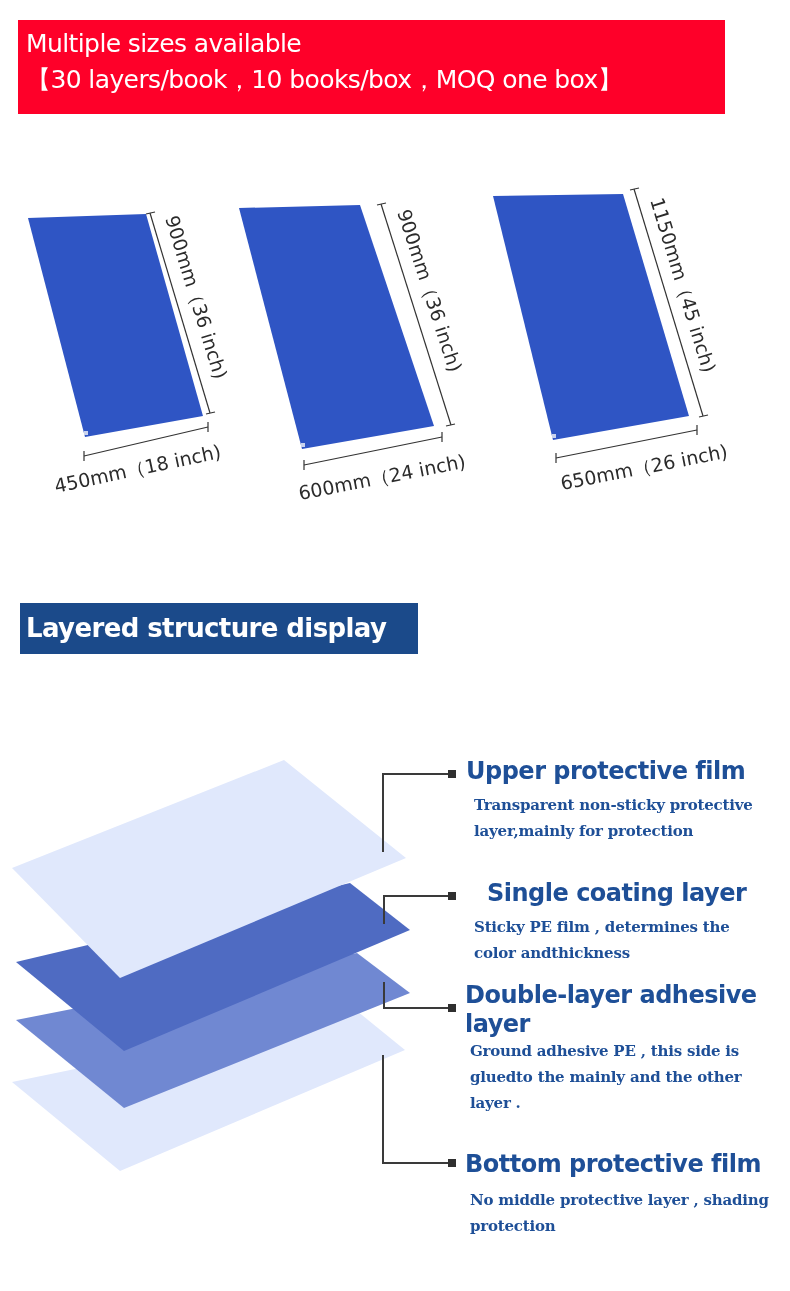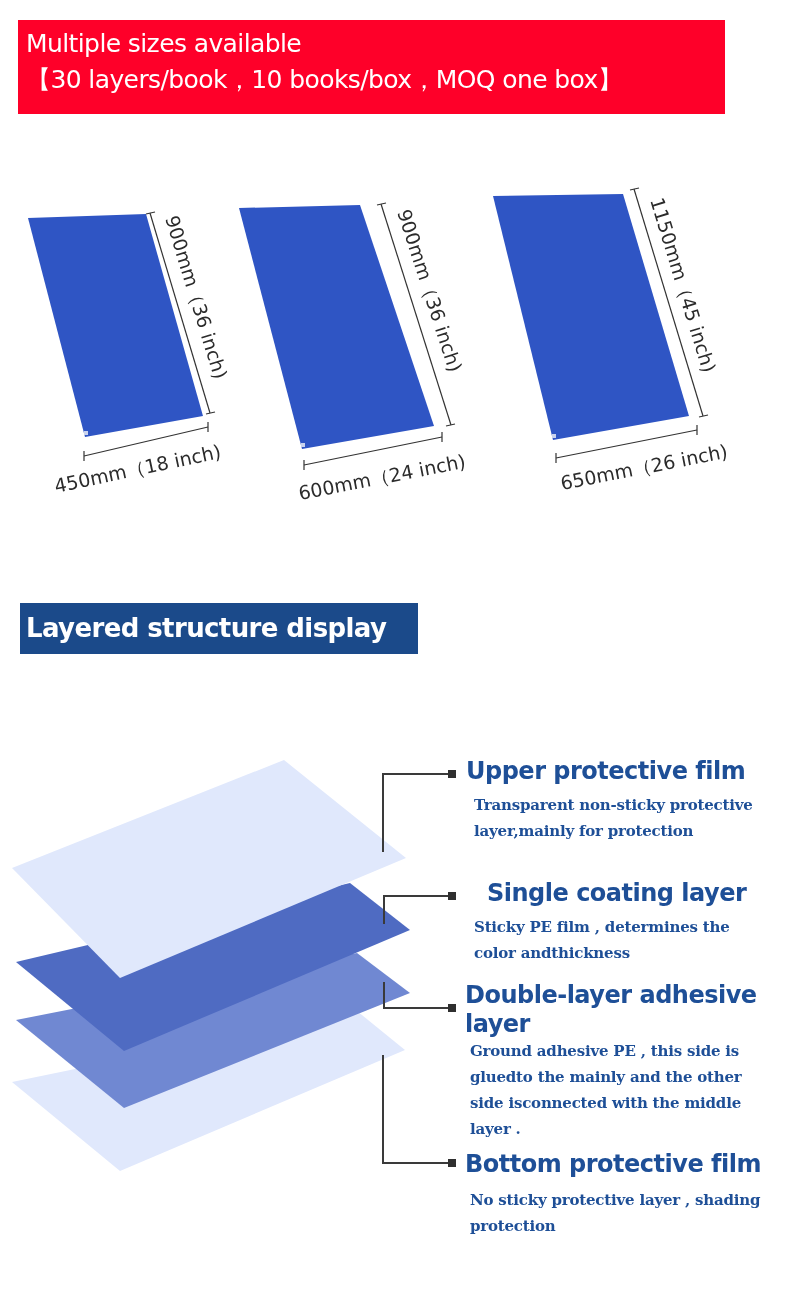--- a/index.html
+++ b/index.html
@@ -137,21 +137,20 @@
   <span class="dl">color andthickness</span>
 </div>
 
 <div class="callout-title" style="left:465px; top:981px;">
   <span style="display:block">Double-layer adhesive</span>
   <span style="display:block">layer</span>
 </div>
 <div class="callout-desc" style="left:470px; top:1038px;">
   <span class="dl">Ground adhesive PE , this side is</span>
   <span class="dl">gluedto the mainly and the other</span>
-  <span class="dl">side isconnected with the middle</span>
   <span class="dl">layer .</span>
 </div>
 
 <div class="callout-title" style="left:465px; top:1150px;">Bottom protective film</div>
 <div class="callout-desc" style="left:470px; top:1187px;">
-  <span class="dl">No sticky protective layer , shading</span>
+  <span class="dl">No middle protective layer , shading</span>
   <span class="dl">protection</span>
 </div>
 
 </body></html>

